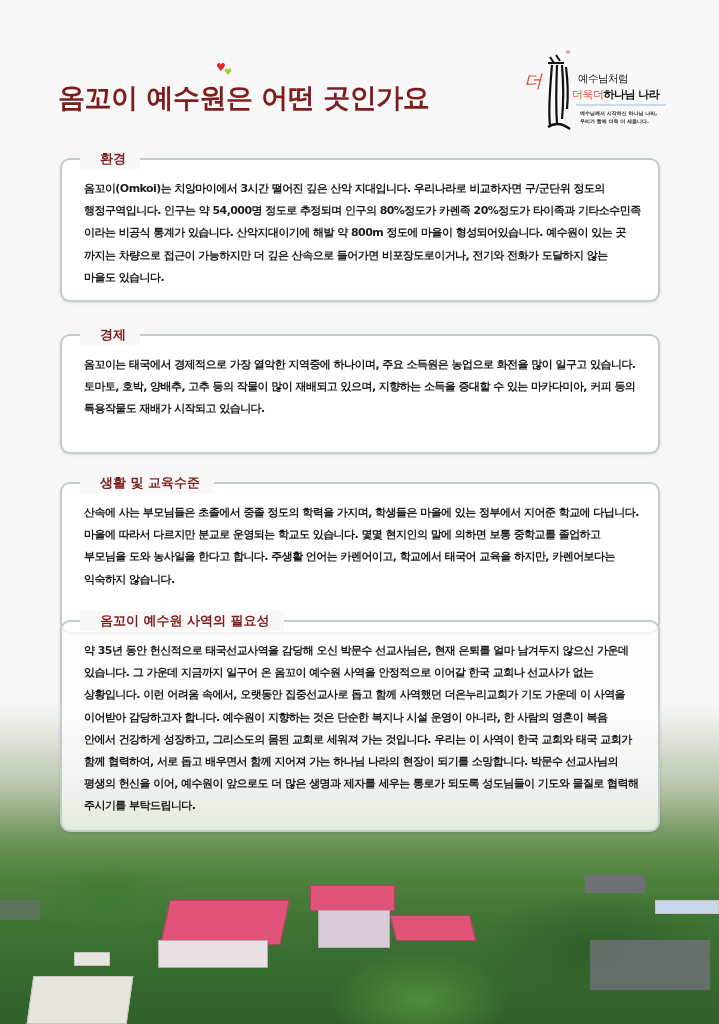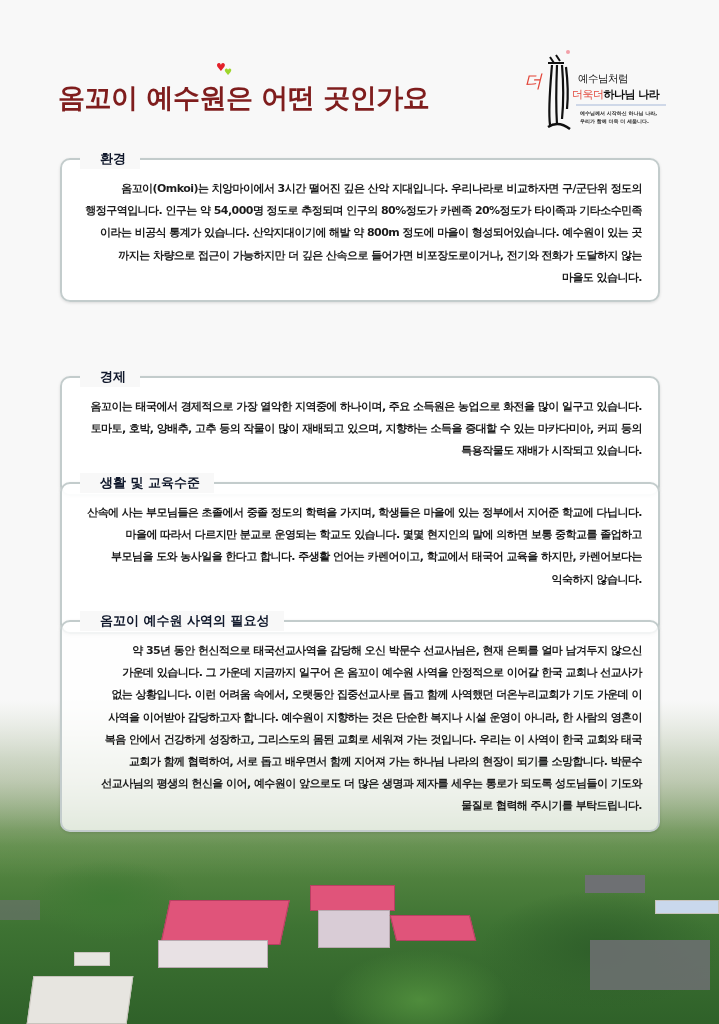--- a/index.html
+++ b/index.html
@@ -51,33 +51,32 @@
     left: 60px; width: 600px;
     border: 2px solid #c3cccc;
     border-radius: 10px;
     background: rgba(255,255,255,0.93);
     box-shadow: 0 1px 3px rgba(0,0,0,0.12);
   }
   .card-title {
     position: absolute; left: 18px; top: -11px;
     background: #f8f8f8;
     padding: 0 14px 0 20px;
-    font-size: 13px; font-weight: 700; color: #0f172a;
+    font-size: 13px; font-weight: 700; color: #7f1d1d;
     line-height: 20px;
     white-space: nowrap;
   }
   .card-body {
     padding: 18px 16px 10px 22px;
     font-size: 11px;
     line-height: 22.2px;
     letter-spacing: -0.55px;
     font-weight: 700;
     color: #1c1c1c;
     word-break: keep-all;
-    text-align: right;
   }
   .card4 { background: rgba(255,255,255,0.78); }
 </style>
 </head>
 <body>
 
 <div class="hearts">
   <span class="heart-red">♥</span>
   <span class="heart-green">♥</span>
 </div>
@@ -112,26 +111,26 @@
   <div class="grey-roof" style="left:585px;top:175px;width:60px;height:18px"></div>
   <div class="grey-roof" style="left:590px;top:240px;width:120px;height:50px;opacity:.85"></div>
   <div class="white-roof" style="left:655px;top:200px;width:64px;height:14px;background:#c9d8ec"></div>
 </div>
 
 <div class="card" style="top:158px;height:144px;">
   <div class="card-title">환경</div>
   <div class="card-body">옴꼬이(Omkoi)는 치앙마이에서 3시간 떨어진 깊은 산악 지대입니다. 우리나라로 비교하자면 구/군단위 정도의 행정구역입니다. 인구는 약 54,000명 정도로 추정되며 인구의 80%정도가 카렌족 20%정도가 타이족과 기타소수민족 이라는 비공식 통계가 있습니다. 산악지대이기에 해발 약 800m 정도에 마을이 형성되어있습니다. 예수원이 있는 곳 까지는 차량으로 접근이 가능하지만 더 깊은 산속으로 들어가면 비포장도로이거나, 전기와 전화가 도달하지 않는 마을도 있습니다.</div>
 </div>
 
-<div class="card" style="top:334px;height:120px;margin-top:42px;">
+<div class="card" style="top:334px;height:120px;">
   <div class="card-title">경제</div>
   <div class="card-body">옴꼬이는 태국에서 경제적으로 가장 열악한 지역중에 하나이며, 주요 소득원은 농업으로 화전을 많이 일구고 있습니다. 토마토, 호박, 양배추, 고추 등의 작물이 많이 재배되고 있으며, 지향하는 소득을 증대할 수 있는 마카다미아, 커피 등의 특용작물도 재배가 시작되고 있습니다.</div>
 </div>
 
 <div class="card" style="top:482px;height:152px;">
   <div class="card-title">생활 및 교육수준</div>
   <div class="card-body">산속에 사는 부모님들은 초졸에서 중졸 정도의 학력을 가지며, 학생들은 마을에 있는 정부에서 지어준 학교에 다닙니다. 마을에 따라서 다르지만 분교로 운영되는 학교도 있습니다. 몇몇 현지인의 말에 의하면 보통 중학교를 졸업하고 부모님을 도와 농사일을 한다고 합니다. 주생활 언어는 카렌어이고, 학교에서 태국어 교육을 하지만, 카렌어보다는 익숙하지 않습니다.</div>
 </div>
 
-<div class="card card4" style="top:620px;height:212px;padding-left:16px;">
+<div class="card card4" style="top:620px;height:212px;">
   <div class="card-title">옴꼬이 예수원 사역의 필요성</div>
   <div class="card-body">약 35년 동안 헌신적으로 태국선교사역을 감당해 오신 박문수 선교사님은, 현재 은퇴를 얼마 남겨두지 않으신 가운데 있습니다. 그 가운데 지금까지 일구어 온 옴꼬이 예수원 사역을 안정적으로 이어갈 한국 교회나 선교사가 없는 상황입니다. 이런 어려움 속에서, 오랫동안 집중선교사로 돕고 함께 사역했던 더온누리교회가 기도 가운데 이 사역을 이어받아 감당하고자 합니다. 예수원이 지향하는 것은 단순한 복지나 시설 운영이 아니라, 한 사람의 영혼이 복음 안에서 건강하게 성장하고, 그리스도의 몸된 교회로 세워져 가는 것입니다. 우리는 이 사역이 한국 교회와 태국 교회가 함께 협력하여, 서로 돕고 배우면서 함께 지어져 가는 하나님 나라의 현장이 되기를 소망합니다. 박문수 선교사님의 평생의 헌신을 이어, 예수원이 앞으로도 더 많은 생명과 제자를 세우는 통로가 되도록 성도님들이 기도와 물질로 협력해 주시기를 부탁드립니다.</div>
 </div>
 
 </body></html>

